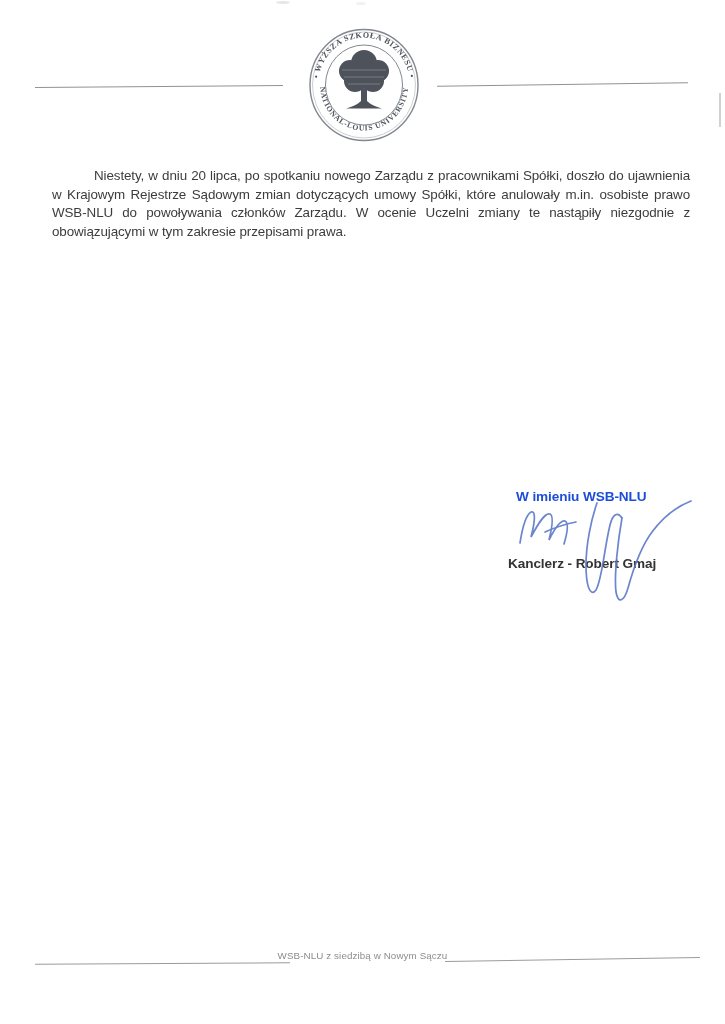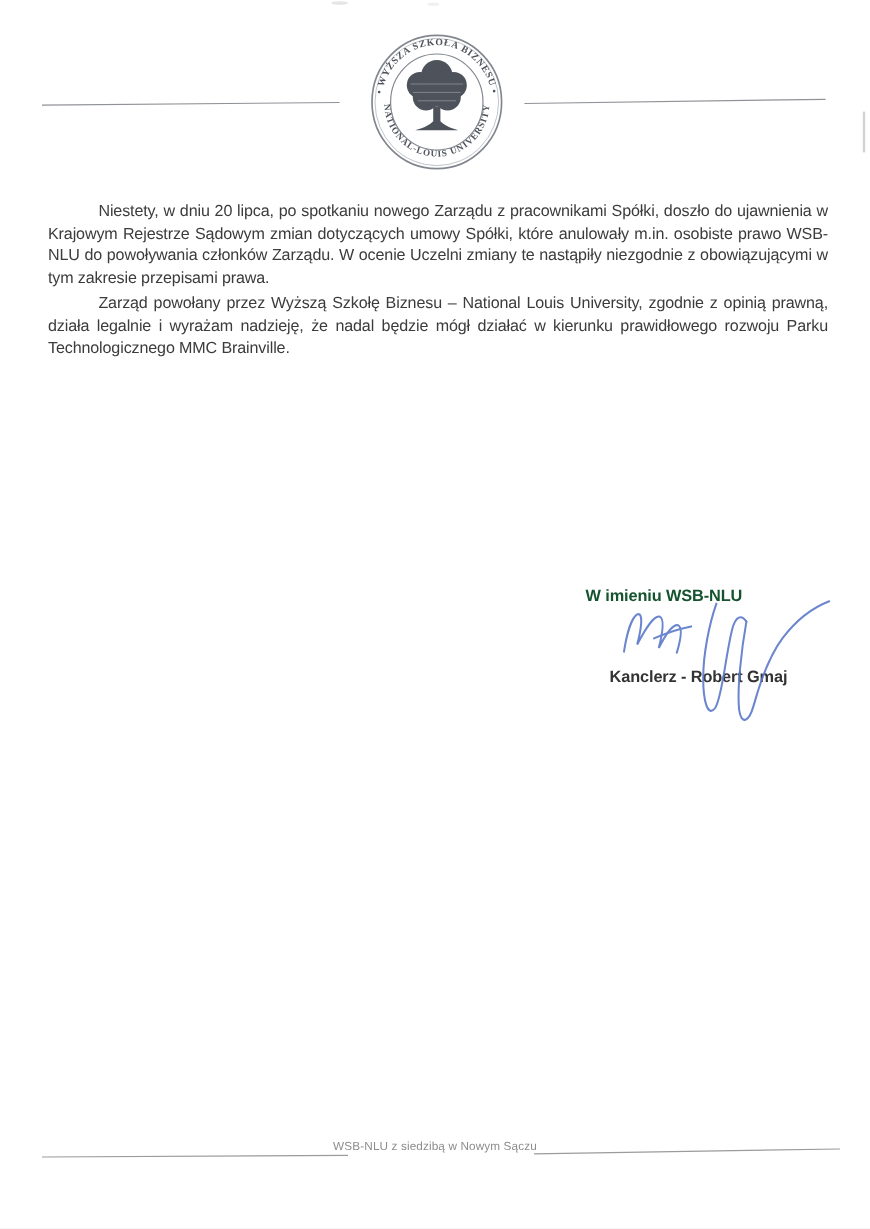--- a/index.html
+++ b/index.html
@@ -15,25 +15,25 @@
   .scan-smudge{position:absolute;background:#cfcfcf;border-radius:50%;opacity:.55;}
   .smudge-a{left:276px;top:1px;width:14px;height:3px;}
   .smudge-b{left:356px;top:2px;width:10px;height:3px;opacity:.3;}
   .edge-mark{position:absolute;left:719px;top:93px;width:2px;height:34px;background:#d2d2d2;}
   
   .letter-body{
     position:absolute;left:40px;top:167px;width:650px;
     font-size:13.4px;line-height:18.5px;color:#3c3c3c;text-align:justify;
     letter-spacing:-0.1px;
   }
-  .letter-body p{margin:0 0 3px 0;text-indent:42px;}
+  .letter-body p{margin:0 0 3px 12px;text-indent:42px;}
   
   .sig-onbehalf{
-    position:absolute;left:488px;top:489px;font-size:13.6px;font-weight:bold;
-    color:#14532d;letter-spacing:-0.1px;
+    position:absolute;left:516px;top:489px;font-size:13.6px;font-weight:bold;
+    color:#1d4ed8;letter-spacing:-0.1px;
   }
   .sig-name{
     position:absolute;left:508px;top:556px;font-size:13.6px;font-weight:bold;
     color:#333333;letter-spacing:-0.1px;z-index:1;
   }
   .sig-svg{position:absolute;left:495px;top:485px;width:230px;height:130px;z-index:2;}
   
   .footer{
     position:absolute;left:0;top:951px;width:725px;text-align:center;
     font-size:9.8px;line-height:10.6px;color:#8d8d8d;letter-spacing:.1px;
@@ -79,21 +79,20 @@
       <g stroke="#ffffff" stroke-width="0.7" opacity="0.35">
         <line x1="38" y1="45" x2="82" y2="45"></line>
         <line x1="40" y1="52" x2="80" y2="52"></line>
         <line x1="44" y1="59" x2="76" y2="59"></line>
       </g>
     </g>
   </svg>
 
   <div class="letter-body">
     <p>Niestety, w dniu 20 lipca, po spotkaniu nowego Zarządu z pracownikami Spółki, doszło do ujawnienia w Krajowym Rejestrze Sądowym zmian dotyczących umowy Spółki, które anulowały m.in. osobiste prawo WSB-NLU do powoływania członków Zarządu. W ocenie Uczelni zmiany te nastąpiły niezgodnie z obowiązującymi w tym zakresie przepisami prawa.</p>
-    <p>Zarząd powołany przez Wyższą Szkołę Biznesu – National Louis University, zgodnie z opinią prawną, działa legalnie i wyrażam nadzieję, że nadal będzie mógł działać w kierunku prawidłowego rozwoju Parku Technologicznego MMC Brainville.</p>
   </div>
 
   <div class="sig-onbehalf">W imieniu WSB-NLU</div>
   <div class="sig-name">Kanclerz - Robert Gmaj</div>
   <svg class="sig-svg" viewBox="0 0 230 130">
     <g fill="none" stroke="#5b79c9" stroke-width="1.7" stroke-linecap="round" opacity="0.9">
       <path d="M 25 58 C 27 45 31 30 36 27 C 41 25 40 37 36 52 C 43 39 50 27 55 29 C 59 31 57 43 54 55 C 59 45 65 35 70 36 C 74 38 72 49 69 59"></path>
       <path d="M 50 47 C 61 42 71 39 81 37"></path>
       <path d="M 102 18 C 96 35 91 60 91 80 C 91 100 95 113 101 105 C 107 95 109 65 115 40 C 118 28 123 27 127 33"></path>
       <path d="M 127 33 C 123 55 119 90 121 107 C 123 119 129 117 133 103 C 138 85 145 63 157 47 C 169 31 183 21 196 16"></path>

